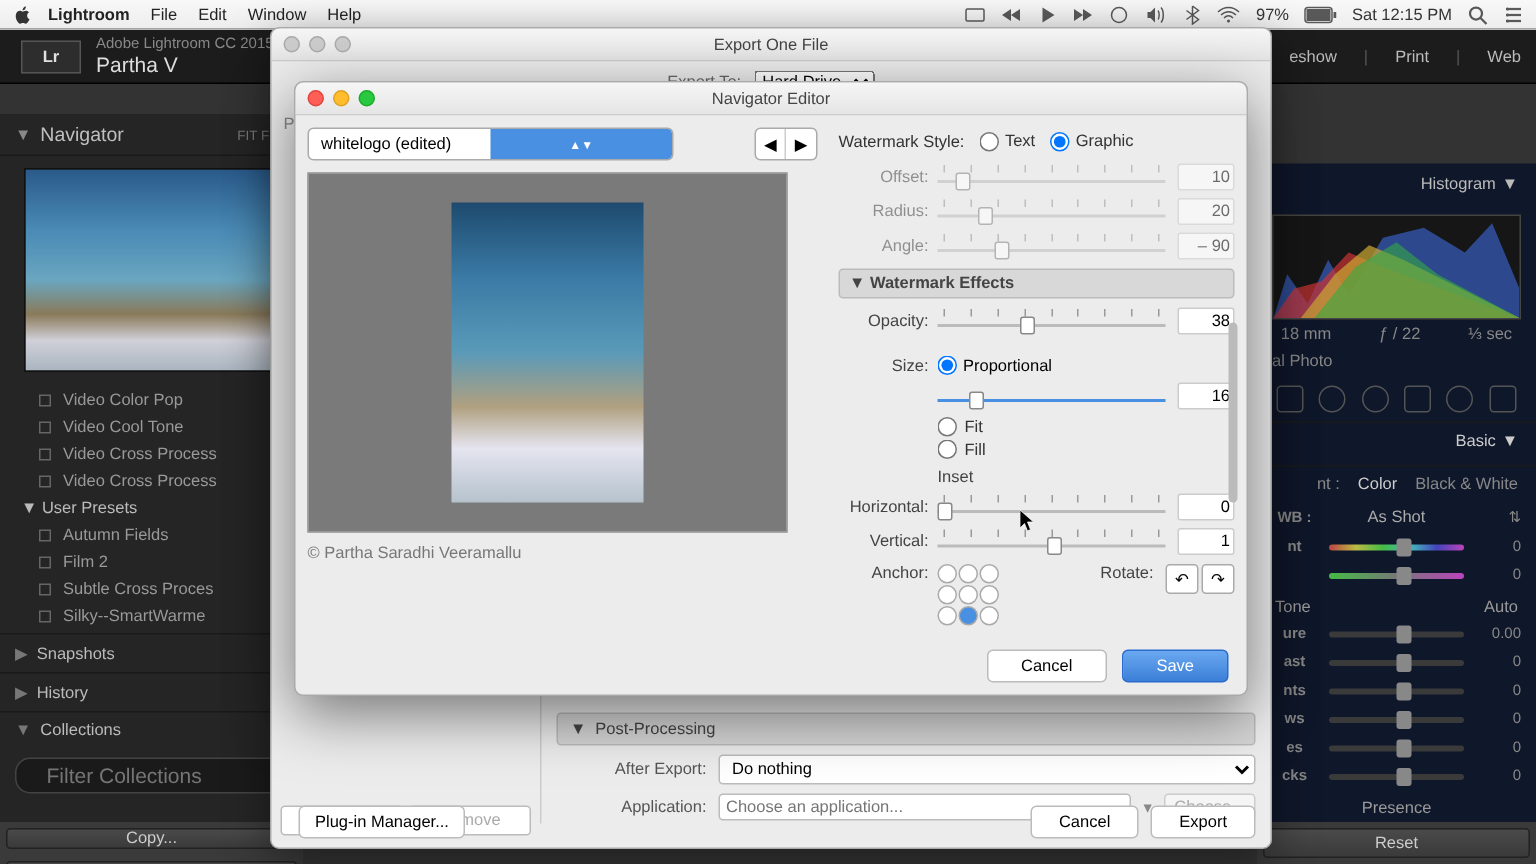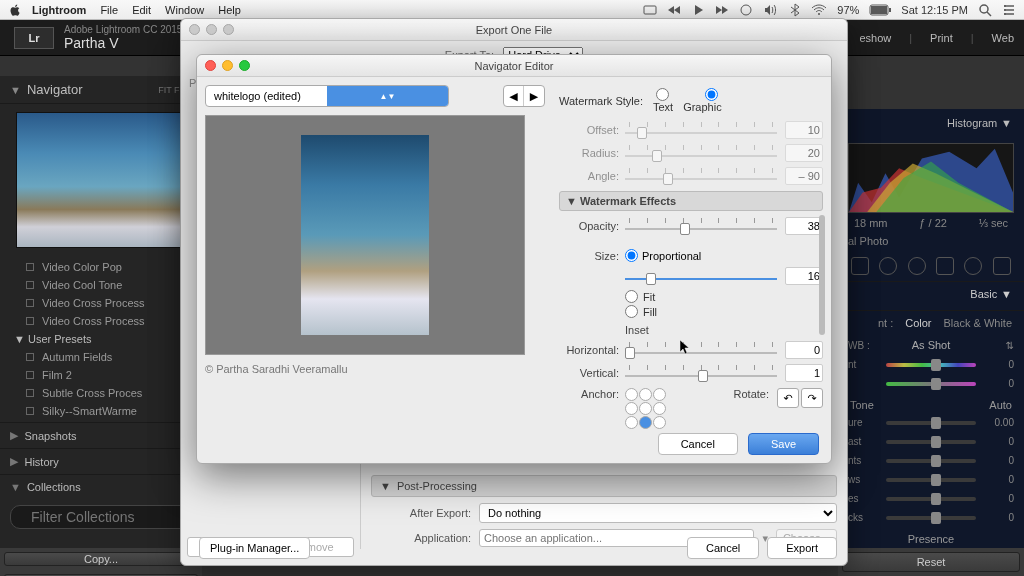--- a/index.html
+++ b/index.html
@@ -43,21 +43,21 @@
 .histogram{margin:2px 10px;height:70px;background:#161616;border:1px solid #444;position:relative;overflow:hidden;}
 .histogram svg{width:100%;height:100%;}
 .histmeta{display:flex;justify-content:space-around;color:#888;font-size:9px;padding:2px 0;}
 .toolrow{display:flex;justify-content:space-around;padding:6px 8px;border-bottom:1px solid #1a1a1a;}
 .toolrow .t{width:18px;height:18px;border:1px solid #555;border-radius:3px;}
 .toolrow .t.circ{border-radius:50%;}
 .basichdr{display:flex;justify-content:flex-end;padding:6px 12px;color:#ccc;font-size:14px;border-bottom:1px solid #1a1a1a;}
 .treatment{display:flex;justify-content:flex-end;gap:12px;padding:6px 12px;color:#888;}
 .treatment .on{color:#ccc;}
 .sliderrow{display:flex;align-items:center;padding:4px 10px;}
-.sliderrow .lbl{width:30px;color:#888;text-align:left;font-size:10px;overflow:hidden;white-space:nowrap;}
+.sliderrow .lbl{width:30px;color:#888;text-align:center;font-size:10px;overflow:hidden;white-space:nowrap;font-weight:bold;}
 .sliderrow .track{flex:1;height:4px;margin:0 8px;background:#3a3a3a;border-radius:2px;position:relative;}
 .sliderrow .track.rainbow{background:linear-gradient(90deg,#b44,#bb4,#4b4,#4bb,#44b,#b4b);}
 .sliderrow .track.greenmag{background:linear-gradient(90deg,#4b4,#777,#b4b);}
 .sliderrow .thumb2{position:absolute;top:-4px;left:50%;width:10px;height:12px;background:#888;border-radius:2px;}
 .sliderrow .val{width:30px;color:#888;text-align:right;font-size:10px;}
 .subhdr{display:flex;justify-content:space-between;padding:6px 12px 2px;color:#999;}
 .resetbar{position:absolute;bottom:0;left:0;right:0;height:28px;display:flex;background:#3a3a3a;}
 .resetbar button{flex:1;margin:4px;background:linear-gradient(#4a4a4a,#3a3a3a);border:1px solid #222;color:#ccc;border-radius:3px;}
 
 .exportwin{position:absolute;left:180px;top:18px;width:668px;height:548px;background:#ececec;border:1px solid #aaa;border-radius:6px;box-shadow:0 8px 30px rgba(0,0,0,.4);z-index:20;}
@@ -92,21 +92,21 @@
 .presetdd .gap{flex:1;}
 .navbtns{display:flex;border:1px solid #aaa;border-radius:4px;background:#fff;}
 .navbtns span{width:20px;height:20px;display:flex;align-items:center;justify-content:center;border-right:1px solid #ccc;}
 .navbtns span:last-child{border:none;}
 .preview{width:320px;height:240px;background:#7a7a7a;display:flex;align-items:center;justify-content:center;border:1px solid #999;}
 .preview .img{width:128px;height:200px;background:linear-gradient(to bottom,#1e4a6e 0%,#3a7aa5 25%,#5a9ab8 50%,#b0a080 68%,#e5e5f0 82%,#b5c2cc 100%);position:relative;}
 .copytxt{margin-top:8px;color:#777;font-size:11px;}
 .wmright{flex:1;padding-left:14px;position:relative;}
 .styleline{display:flex;align-items:center;margin-bottom:8px;margin-top:3px;}
 .styleline .lbl{color:#333;margin-right:10px;}
-.styleline label{display:flex;align-items:flex-end;margin-right:10px;color:#333;flex-direction:column;}
+.styleline label{display:flex;align-items:flex-start;margin-right:10px;color:#333;}
 .styleline input{margin-right:4px;}
 .ctlrow{display:flex;align-items:center;margin:5px 0;}
 .ctlrow .lbl{width:60px;text-align:right;color:#444;margin-right:6px;}
 .ctlrow .slider{flex:1;height:16px;position:relative;}
 .ctlrow .slider .ticks{position:absolute;inset:0;display:flex;justify-content:space-between;padding:0 4px;}
 .ctlrow .slider .ticks i{width:1px;height:5px;background:#999;}
 .ctlrow .slider .line{position:absolute;top:10px;left:0;right:0;height:2px;background:#bbb;}
 .ctlrow .slider .knob{position:absolute;top:5px;width:10px;height:12px;background:#fff;border:1px solid #888;border-radius:2px;}
 .ctlrow .valbox{width:38px;margin-left:8px;padding:2px;border:1px solid #ccc;background:#fff;text-align:right;border-radius:2px;}
 .effhdr{background:#d8d8d8;border:1px solid #bbb;border-radius:3px;padding:3px 6px;margin:6px 0;font-weight:600;color:#444;}

